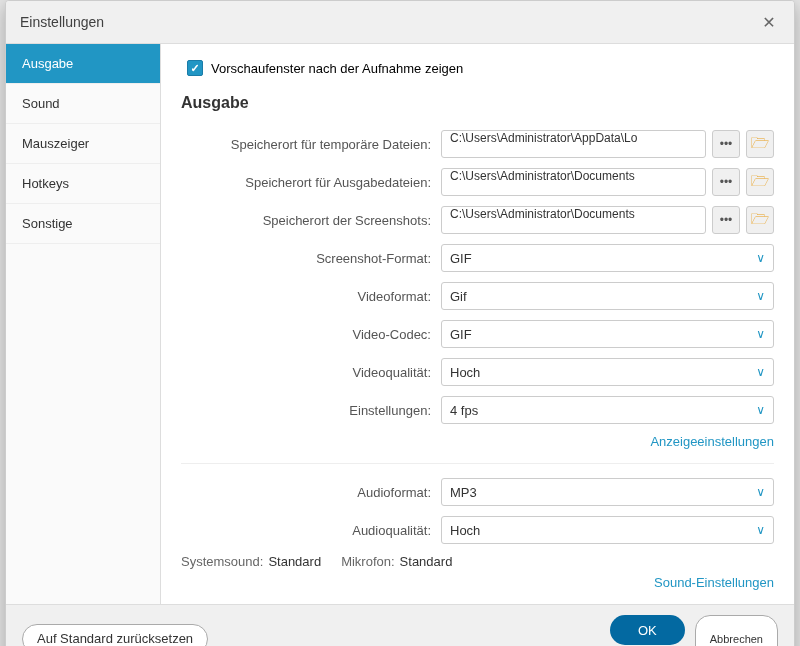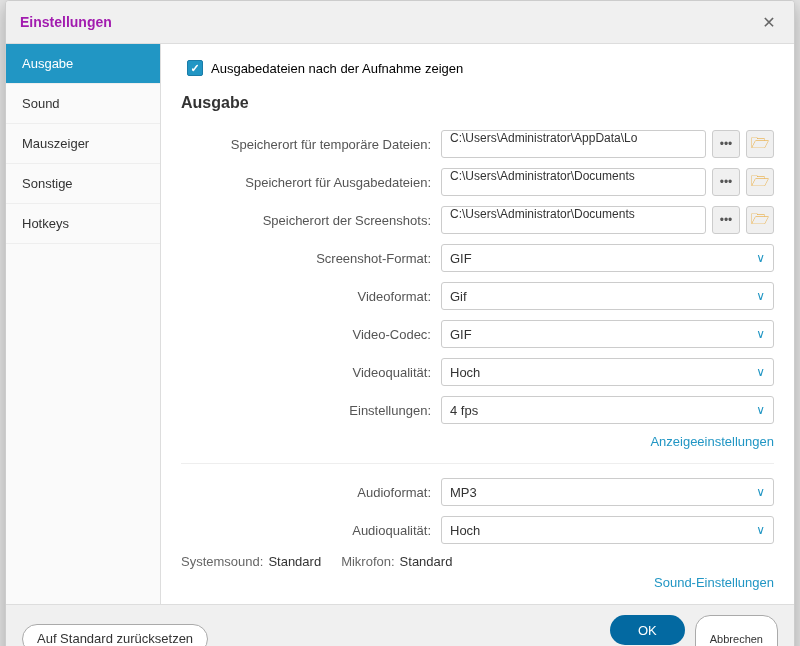--- a/index.html
+++ b/index.html
@@ -23,22 +23,22 @@
     .title-bar {
       background: #f0f0f0;
       border-bottom: 1px solid #ddd;
       padding: 10px 14px;
       display: flex;
       align-items: center;
       justify-content: space-between;
     }
     .title-bar-title {
       font-size: 14px;
-      font-weight: 700;
-      color: #a21caf;
+      font-weight: 400;
+      color: #404040;
     }
     .close-btn {
       width: 22px;
       height: 22px;
       background: none;
       border: none;
       cursor: pointer;
       font-size: 16px;
       color: #666;
       display: flex;
@@ -272,33 +272,33 @@
       <div class="sidebar-item active">
         <span>Ausgabe</span>
       </div>
       <div class="sidebar-item">
         <span>Sound</span>
       </div>
       <div class="sidebar-item">
         <span>Mauszeiger</span>
       </div>
       <div class="sidebar-item">
+        <span>Hotkeys</span>
+      </div>
+      <div class="sidebar-item">
         <span>Sonstige</span>
-      </div>
-      <div class="sidebar-item">
-        <span>Hotkeys</span>
       </div>
     </div>
 
     <div class="content">
       <div class="content-inner">
 
         <div class="preview-row">
           <div class="checkbox-custom"></div>
-          <span>Ausgabedateien nach der Aufnahme zeigen</span>
+          <span>Vorschaufenster nach der Aufnahme zeigen</span>
         </div>
 
         <div class="section-title">Ausgabe</div>
 
         <div class="form-row">
           <span class="form-label" style="width:260px;">Speicherort für temporäre Dateien:</span>
           <div class="form-control-group">
             <div class="path-input">
               <span>C:\Users\Administrator\AppData\Lo</span>
             </div>

